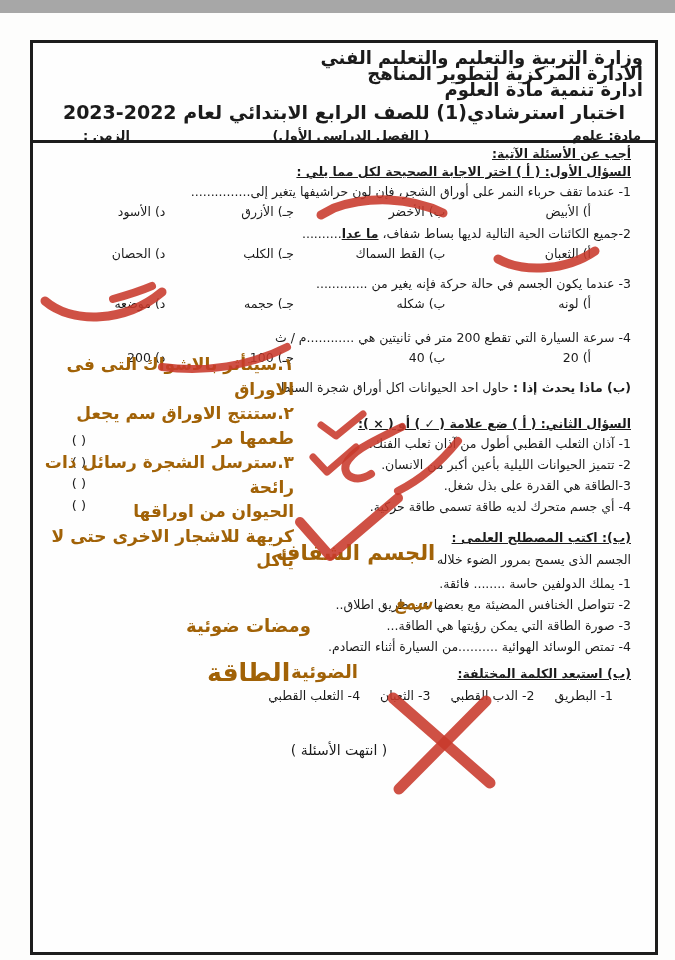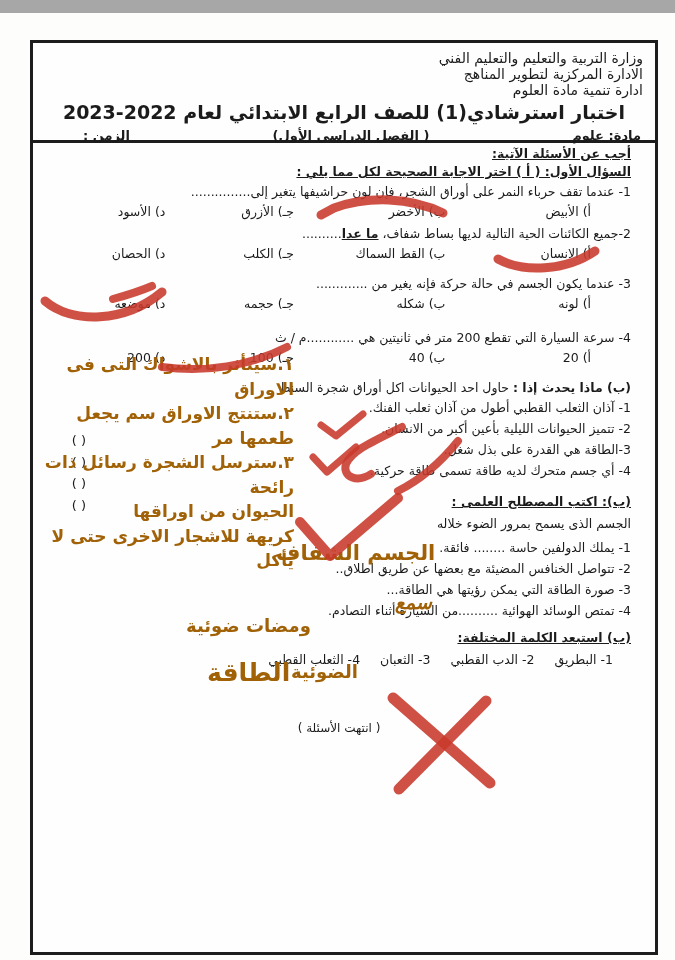--- a/index.html
+++ b/index.html
@@ -8,21 +8,21 @@
     position:relative; background:#f7f7f6; overflow:hidden;
     font-family:"DejaVu Sans", sans-serif; color:#1b1b1b;
   }
   .scan-strip { position:absolute; top:0; left:0; width:675px; height:13px; background:#a7a7a7; }
   .paper { position:absolute; top:13px; left:0; width:675px; height:947px; background:#fdfdfc; }
   .sheet {
     position:absolute; left:30px; top:40px; width:628px; height:915px;
     border:3px solid #1d1d1d; background:#fefefe;
   }
   .hdr { border-bottom:3px solid #1d1d1d; height:100px; padding:7px 12px 0 12px; }
-  .hdr-right { text-align:right; font-weight:normal; font-size:14px; line-height:16px; direction:rtl; }
+  .hdr-right { text-align:right; font-weight:bold; font-size:18px; line-height:16px; direction:rtl; }
   .hdr-title { text-align:center; font-weight:bold; font-size:19px; margin-top:3px; direction:rtl; }
   .hdr-row { display:flex; direction:rtl; font-weight:bold; font-size:13px; margin-top:5px; }
   .hdr-row .subject { padding-right:2px; }
   .hdr-row .term { flex:1; text-align:center; }
   .hdr-row .time { text-align:left; padding-left:38px; }
 
   .bodytext { direction:rtl; padding:2px 24px 0 14px; font-size:12.5px; line-height:18px; }
   .b { font-weight:bold; }
   .u { text-decoration:underline; }
   .mt2{margin-top:2px} .mt4{margin-top:4px} .mt12{margin-top:12px} .mt16{margin-top:16px} .mt18{margin-top:18px} .mt14{margin-top:14px} .mt8{margin-top:8px}
@@ -30,21 +30,21 @@
   .opts { display:grid; grid-template-columns:27% 29% 21% 23%; direction:rtl; margin-top:2px; }
   .opts > span { text-align:right; white-space:nowrap; }
   .opts > span:nth-child(1){ padding-right:40px; }
   .opts > span:nth-child(2){ padding-right:28px; }
   .opts > span:nth-child(3){ padding-right:10px; }
   .opts > span:nth-child(4){ padding-right:16px; }
 
   .q2items div { line-height:21px; }
   .exrow { display:flex; direction:rtl; gap:20px; padding-right:18px; margin-top:4px; }
   .exrow span { white-space:nowrap; }
-  .footer { text-align:center; margin-top:50px; font-size:12px; }
+  .footer { text-align:center; margin-top:36px; font-size:14px; }
 
   
   .hw { position:absolute; font-weight:bold; color:#a16207; direction:rtl; z-index:4;
         font-family:"DejaVu Sans", sans-serif; }
   .hw-block { left:28px; top:352px; width:266px; font-size:17px; line-height:24.5px; text-align:right; }
   .hw-term { left:276px; top:541px; font-size:21px; }
   .hw-a1 { left:395px; top:591px; font-size:19px;font-style:italic; }
   .hw-a2 { left:186px; top:615px; font-size:18px; }
   .hw-a3 { left:291px; top:638px; font-size:18px;margin-top:23px; }
   .hw-a4 { left:207px; top:658px; font-size:25px; }
@@ -84,21 +84,21 @@
     <div class="mt2">1- عندما تقف حرباء النمر على أوراق الشجر، فإن لون حراشيفها يتغير إلى...............</div>
     <div class="opts">
       <span>أ) الأبيض</span>
       <span>ب) الأخضر</span>
       <span>جـ) الأزرق</span>
       <span>د) الأسود</span>
     </div>
 
     <div class="mt4"><span>2-جميع الكائنات الحية التالية لديها بساط شفاف، </span><span class="b u">ما عدا</span><span>..........</span></div>
     <div class="opts">
-      <span>أ) الانسان</span>
+      <span>أ) الثعبان</span>
       <span>ب) القط السماك</span>
       <span>جـ) الكلب</span>
       <span>د) الحصان</span>
     </div>
 
     <div class="mt12">3- عندما يكون الجسم في حالة حركة فإنه يغير من .............</div>
     <div class="opts">
       <span>أ) لونه</span>
       <span>ب) شكله</span>
       <span>جـ) حجمه</span>
@@ -108,20 +108,21 @@
     <div class="mt16">4- سرعة السيارة التي تقطع 200 متر في ثانيتين هي ............م / ث</div>
     <div class="opts">
       <span>أ) 20</span>
       <span>ب) 40</span>
       <span>جـ) 100</span>
       <span>د) 200</span>
     </div>
 
     <div class="mt12"><span class="b">(ب)  ماذا يحدث إذا :</span> <span>حاول احد الحيوانات اكل أوراق شجرة السنط</span></div>
 
+    <div class="mt18 b u">السؤال الثاني: ( أ ) ضع علامة ( ✓ ) أو ( × ):</div>
     <div class="q2items">
       <div>1- آذان الثعلب القطبي أطول من آذان ثعلب الفنك.</div>
       <div>2- تتميز الحيوانات الليلية بأعين أكبر من الانسان.</div>
       <div>3-الطاقة هي القدرة على بذل شغل.</div>
       <div>4- أي جسم متحرك لديه طاقة تسمى طاقة حركية.</div>
     </div>
 
     <div class="mt12 b u">(ب): اكتب المصطلح العلمى :</div>
     <div class="mt4">الجسم الذى يسمح بمرور الضوء خلاله</div>
 

